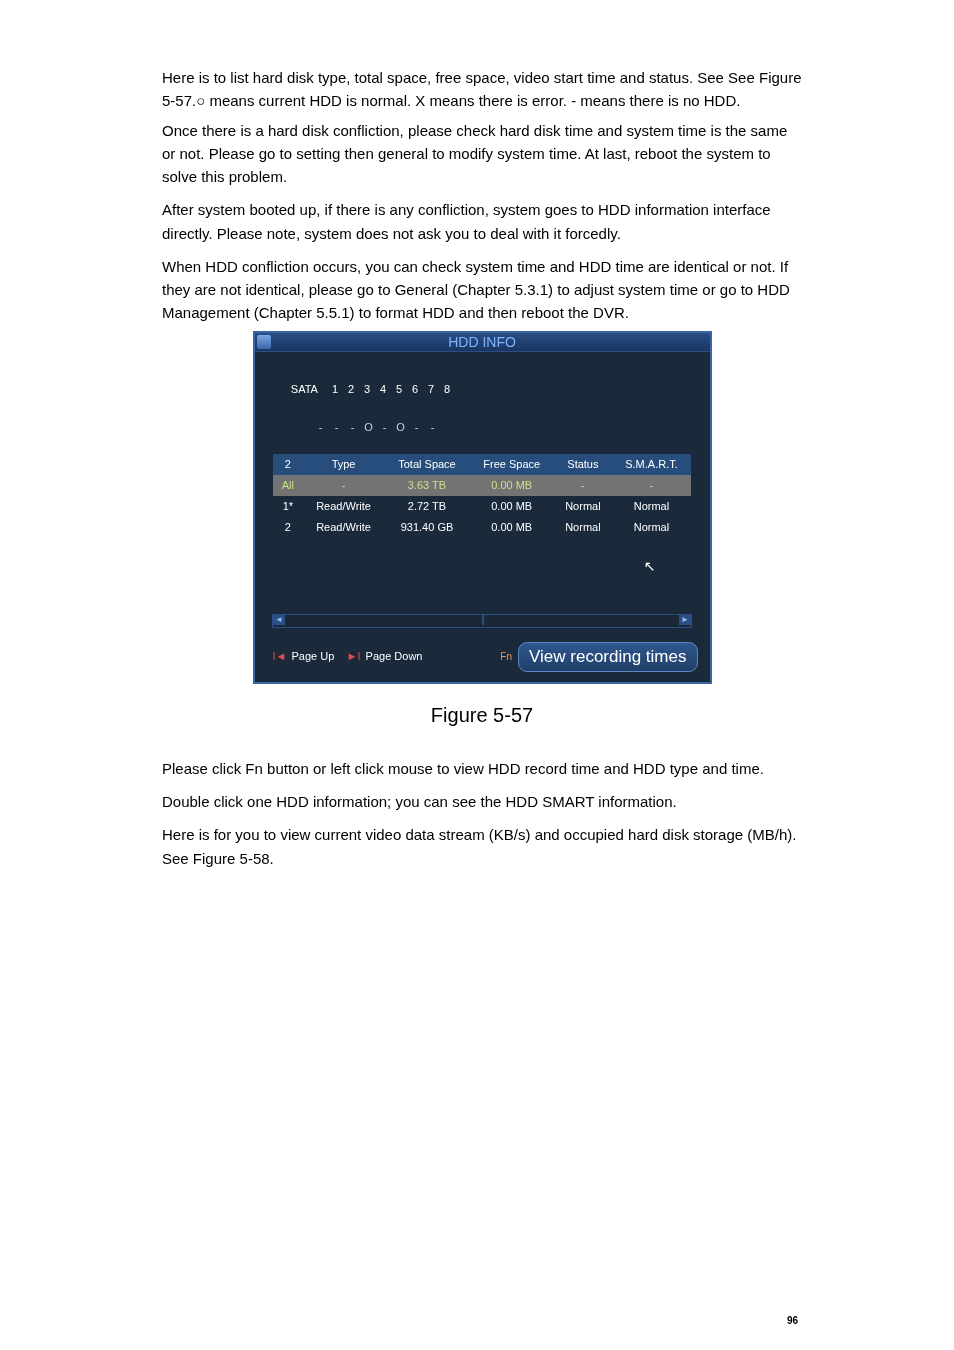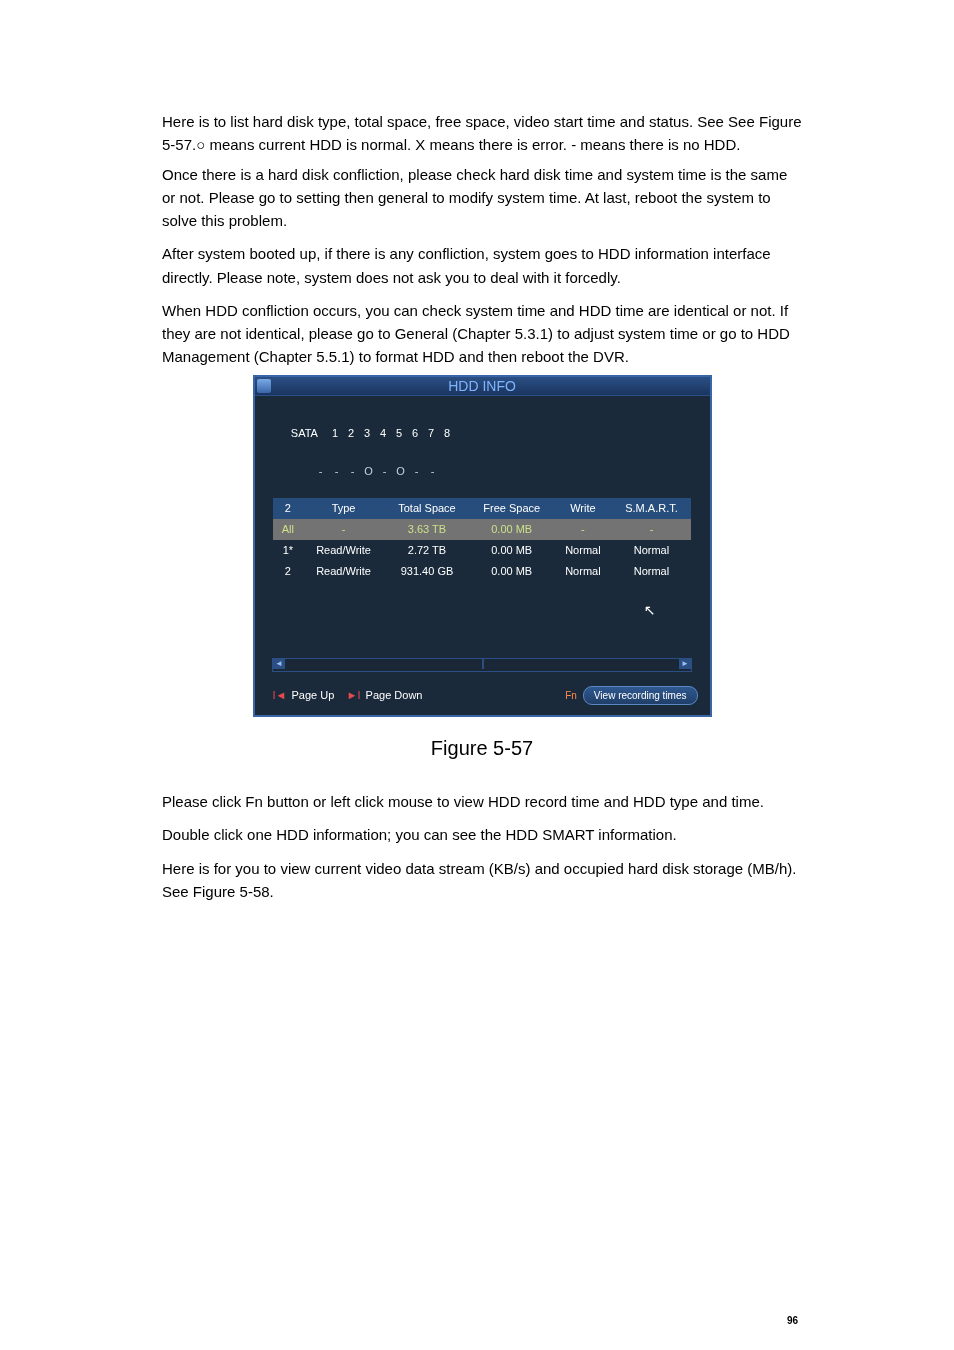--- a/index.html
+++ b/index.html
@@ -9,21 +9,21 @@
     font-family: Arial, Helvetica, sans-serif;
     color: #000;
     font-size: 15px;
     line-height: 1.55;
   }
   .page {
     width: 830px;
     min-height: 1350px;
     margin: 0 auto;
     box-sizing: border-box;
-    padding: 110px 90px 40px 100px;
+    padding: 66px 90px 40px 100px;
     position: relative;
   }
   .para { margin: 0 0 6px 0; }
   .para-spaced { margin: 10px 0 6px 0; }
 
   
   .hdd-panel {
     width: 455px;
     margin: 6px auto 10px auto;
     background: #1a2a3b;
@@ -133,21 +133,21 @@
   }
   .fn-chip {
     color: #ff8b4a;
     font-size: 10px;
     padding: 0 2px;
   }
   .vrt-btn {
     border: 1px solid #5a86c4;
     background: linear-gradient(#2f5890, #203f68);
     color: #fff;
-    font-size: 10px;
+    font-size: 17px;
     padding: 1px 10px;
     border-radius: 9px;
   }
 
   .fig-caption {
     text-align: center;
     margin: 16px 0 26px 0;
     font-size: 20px;
   }
 
@@ -184,21 +184,21 @@
     </div>
     <div class="sata-dots"><span class="dot">-</span><span class="dot">-</span><span class="dot">-</span><span class="dot">O</span><span class="dot">-</span><span class="dot">O</span><span class="dot">-</span><span class="dot">-</span></div>
 
     <table class="hdd-table">
       <thead>
         <tr>
           <th>2</th>
           <th>Type</th>
           <th>Total Space</th>
           <th>Free Space</th>
-          <th>Write</th>
+          <th>Status</th>
           <th>S.M.A.R.T.</th>
         </tr>
       </thead>
       <tbody>
         <tr class="sel">
           <td>All</td>
           <td>-</td>
           <td>3.63 TB</td>
           <td>0.00 MB</td>
           <td>-</td>

